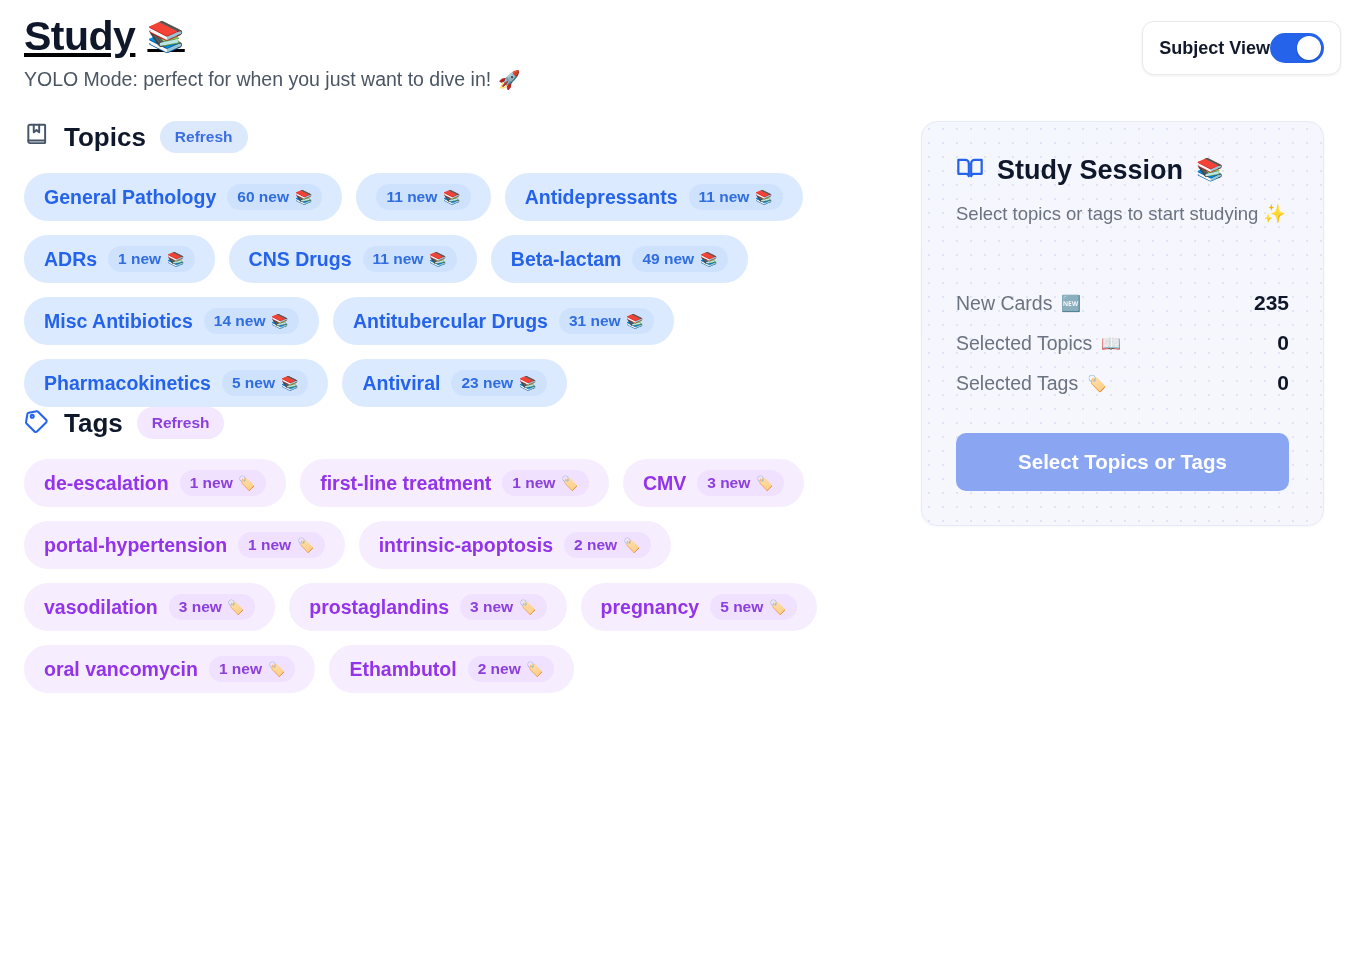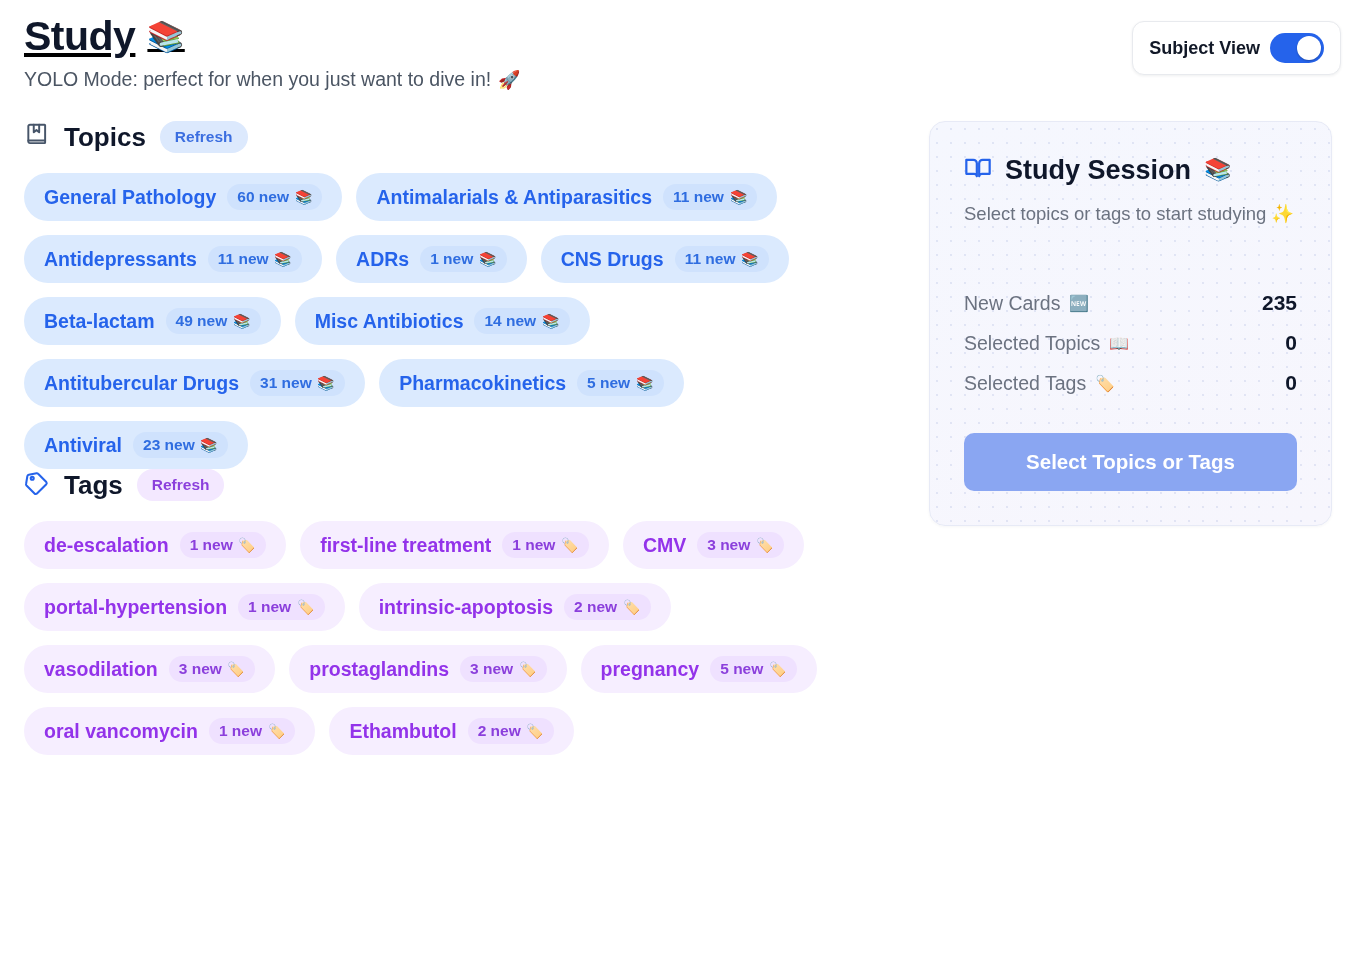--- a/index.html
+++ b/index.html
@@ -47,21 +47,21 @@
     gap: 7px;
   }
   .subtitle-emoji { font-size: 18px; }
 
   .subject-view {
     position: absolute;
     top: 21px;
     right: 24px;
     display: flex;
     align-items: center;
-    gap: 10px;
+    gap: 0;
     background: #ffffff;
     border: 1px solid #e8eaee;
     border-radius: 12px;
     padding: 11px 16px;
     box-shadow: 0 1px 3px rgba(15,23,42,0.07);
   }
   .subject-view-label {
     font-size: 18px;
     font-weight: bold;
     color: #111827;
@@ -118,21 +118,21 @@
     width: 56px;
     height: 100%;
     display: flex;
     align-items: center;
     justify-content: center;
   }
 
   
   .body-grid {
     display: flex;
-    gap: 8px;
+    gap: 0;
     padding: 0 24px;
     margin-top: 30px;
     align-items: flex-start;
   }
   .left-col { width: 880px; flex: none; }
   .right-col { width: 420px; flex: none; padding-left: 17px; }
 
   
   .section-head {
     display: flex;
@@ -307,21 +307,20 @@
         </div>
         <div class="chip-group" id="topics-group">
             <button class="chip chip-topic">
               <span class="chip-label">General Pathology</span>
               <span class="chip-badge">
                 <span>60 new</span>
                 <span class="chip-emoji">📚</span>
               </span>
             </button>
             <button class="chip chip-topic">
-              <span class="chip-label">Antimalarials &amp; Antiparasitics</span>
               <span class="chip-badge">
                 <span>11 new</span>
                 <span class="chip-emoji">📚</span>
               </span>
             </button>
             <button class="chip chip-topic">
               <span class="chip-label">Antidepressants</span>
               <span class="chip-badge">
                 <span>11 new</span>
                 <span class="chip-emoji">📚</span>

